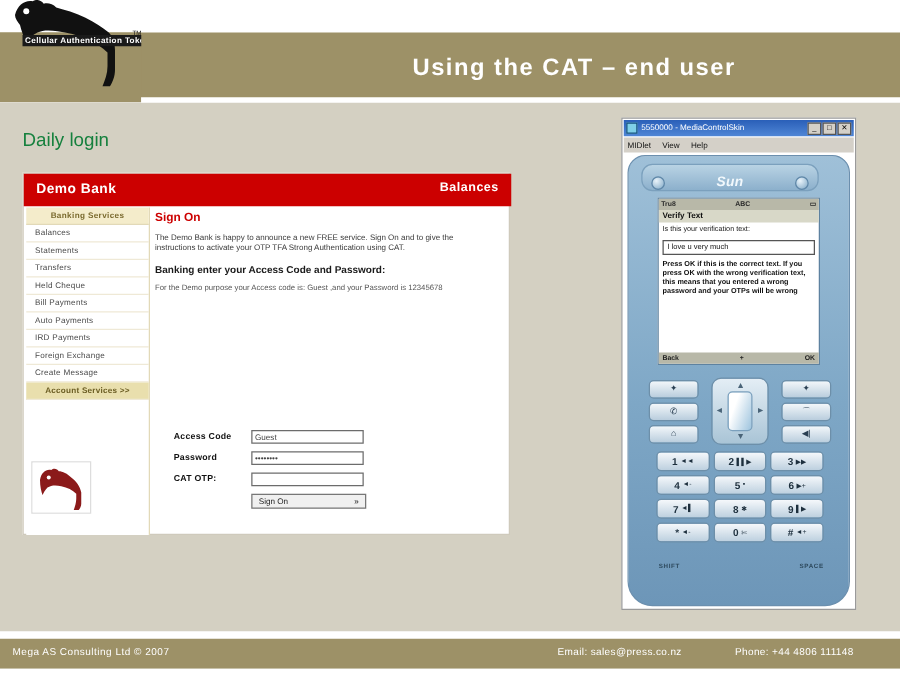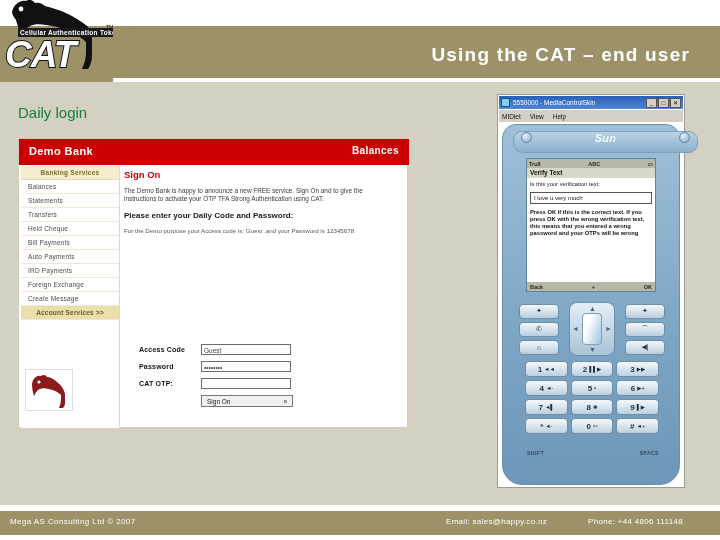--- a/index.html
+++ b/index.html
@@ -16,21 +16,21 @@
     position:absolute; left:0; top:26px; width:720px; height:52px;
     background:#9d9167;
   }
   #top-band-underline {
     position:absolute; left:0; top:78px; width:720px; height:4px;
     background:#ffffff;
   }
   #slide-title {
     position:absolute; left:330px; top:40px; width:360px; height:30px;
     color:#ffffff; font-size:19px; font-weight:bold; letter-spacing:1.2px;
-    text-align:right; line-height:30px; white-space:nowrap;
+    line-height:30px; white-space:nowrap;
   }
 
   
   #logo-box {
     position:absolute; left:0px; top:0px; width:113px; height:82px;
     overflow:hidden;
   }
   #logo-bg {
     position:absolute; left:0; top:26px; width:113px; height:56px;
     background:#9d9167;
@@ -166,23 +166,23 @@
   }
   .menu-item { font-size:6.5px; color:#111; margin-right:9px; }
 
   #phone-body {
     position:absolute; left:4px; top:29px; width:178px; height:361px;
     background:linear-gradient(180deg,#9fc0d8 0%,#7ea7c6 55%,#6d96b8 100%);
     border-radius:14px 14px 20px 20px;
     border:1px solid #6b8fae;
   }
   #phone-top-strip {
-    position:absolute; left:10px; top:6px; width:185px; height:22px;
+    position:absolute; left:10px; top:6px; width:142px; height:22px;
     background:linear-gradient(180deg,#b9d3e4,#8cb0cc);
-    border-radius:9px; display:flex; align-items:flex-start;
+    border-radius:9px; display:flex; align-items:flex-end;
     justify-content:space-between; padding:0 7px;
     border:1px solid #7ba0bd;
   }
   .top-led {
     width:11px; height:11px; border-radius:50%;
     background:radial-gradient(circle at 35% 30%,#e9f3fa,#7fa8c6);
     border:1px solid #5f87a8;
   }
   #sun-logo {
     font-size:11px; font-style:italic; font-weight:bold; color:#f2f8fc;
@@ -297,21 +297,20 @@
   <svg id="cat-silhouette" width="100" height="72" viewBox="0 0 100 72">
     <path fill="#111111" d="M4,14 C6,6 12,2 18,3 C21,1 25,2 27,5 C30,4 34,5 37,8
       C44,10 52,12 60,16 C68,20 74,24 79,28 C82,31 84,36 84,42 L84,58
       C84,63 82,68 80,71 L74,71 C76,66 78,61 78,55 L78,44
       C74,40 68,36 61,33 C54,30 46,28 38,27 C32,26 26,26 22,28
       C18,30 15,33 13,36 C11,32 9,26 8,22 C6,19 4,17 4,14 Z"></path>
     <circle cx="13" cy="11" r="2.4" fill="#ffffff"></circle>
   </svg>
   <div id="cat-tagline">Cellular Authentication Token</div>
   <div id="cat-tm">TM</div>
-  <div id="cat-word">CAT</div>
 </div>
 
 <div id="daily-login">Daily login</div>
 
 <div id="bank-shot">
 
   <div id="bank-header">
     <div id="bank-name">Demo Bank</div>
     <div id="bank-welcome">Balances</div>
   </div>
@@ -337,21 +336,21 @@
         C35,15 38,19 39,24 L39,33 C39,35 38,37 37,38 L33,38
         C34,35 35,32 35,29 L35,25 C32,22 28,20 23,19 C19,18 15,18 12,20
         C10,22 9,24 8,26 C7,23 6,19 6,14 Z"></path>
       <circle cx="13" cy="12" r="1.6" fill="#ffffff"></circle>
     </svg>
   </div>
 
   <div id="bank-main">
     <div id="signon-head">Sign On</div>
     <div id="intro-para">The Demo Bank is happy to announce a new FREE service. Sign On and to give the instructions to activate your OTP TFA Strong Authentication using CAT.</div>
-    <div id="enter-prompt">Please enter your Daily Code and Password:</div>
+    <div id="enter-prompt">Banking enter your Access Code and Password:</div>
     <div id="demo-note">For the Demo purpose your Access code is: Guest ,and your Password is 12345678</div>
   </div>
 
   <div id="login-form">
     <div class="form-row">
       <div class="form-label">Access Code</div>
       <div class="form-input">Guest</div>
     </div>
     <div class="form-row">
       <div class="form-label">Password</div>
@@ -485,16 +484,16 @@
     <div id="phone-bottom-labels">
       <span>SHIFT</span>
       <span>SPACE</span>
     </div>
 
   </div>
 </div>
 
 <div id="footer">
   <div id="footer-left">Mega AS Consulting Ltd  ©  2007</div>
-  <div id="footer-email">Email: sales@happy.co.nz</div>
+  <div id="footer-email">Email: sales@press.co.nz</div>
   <div id="footer-phone">Phone: +44 4806 111148</div>
 </div>
 <div id="footer-underline"></div>
 
 </body></html>

